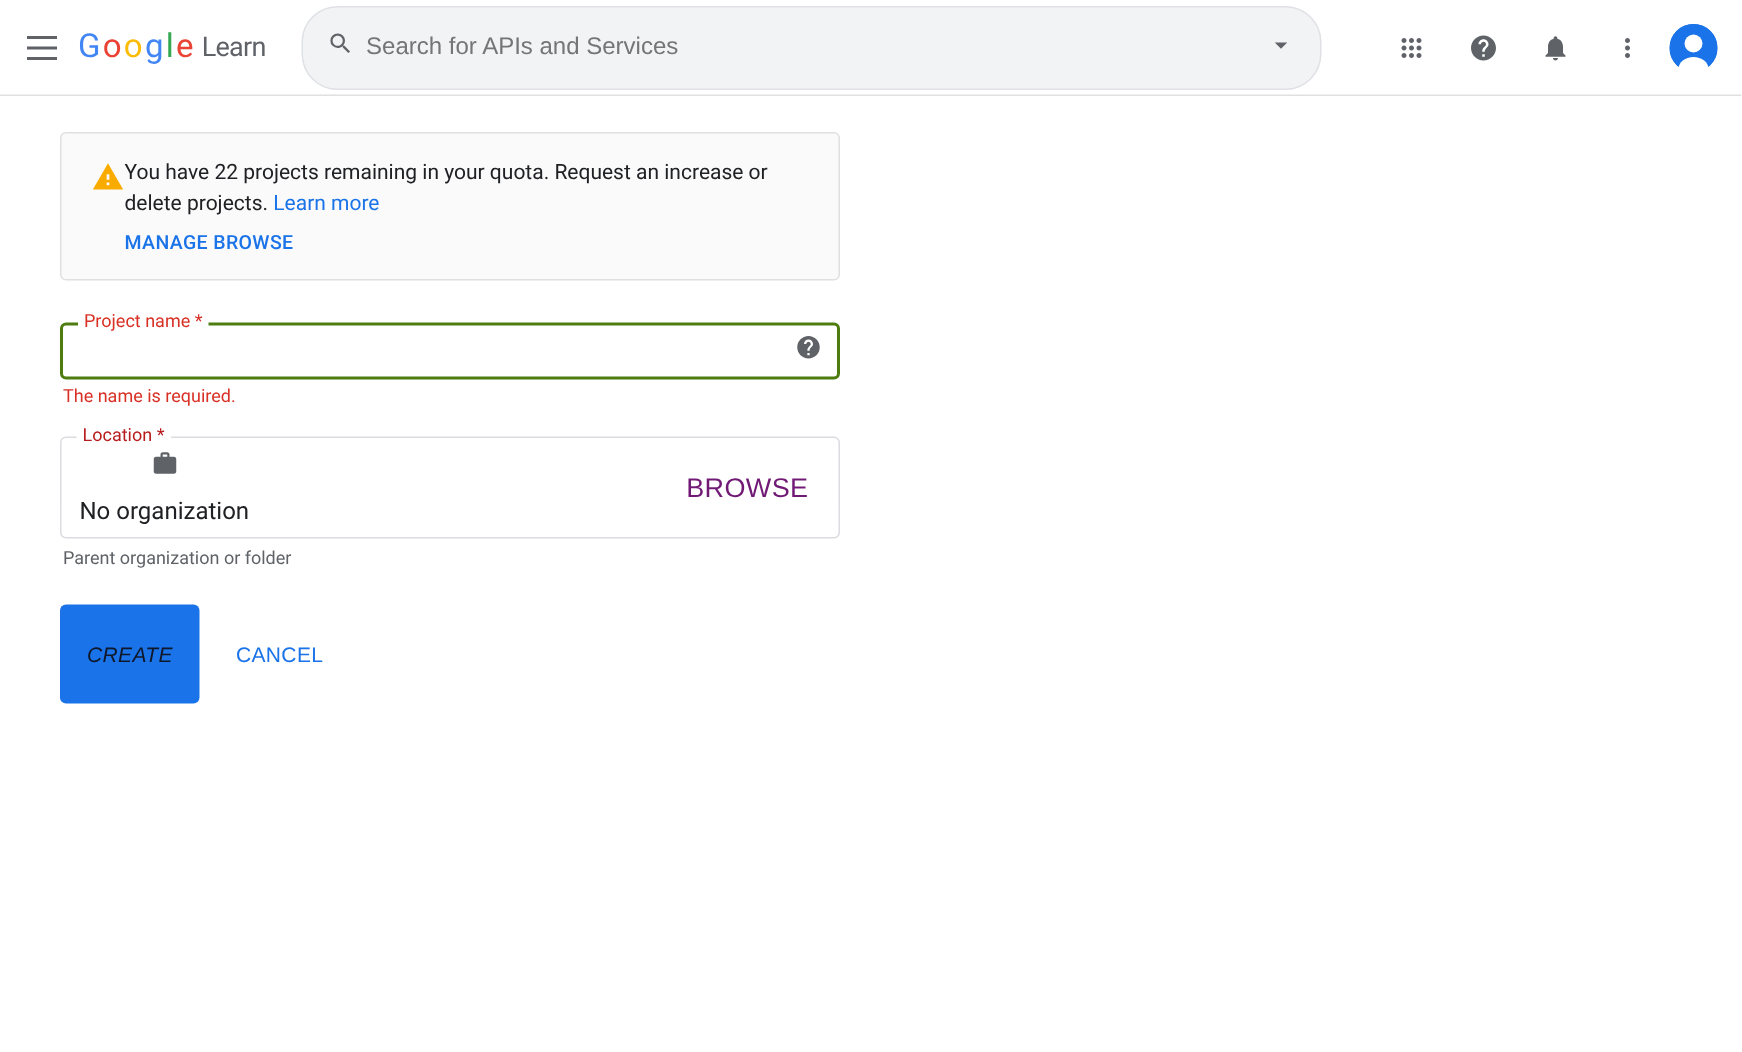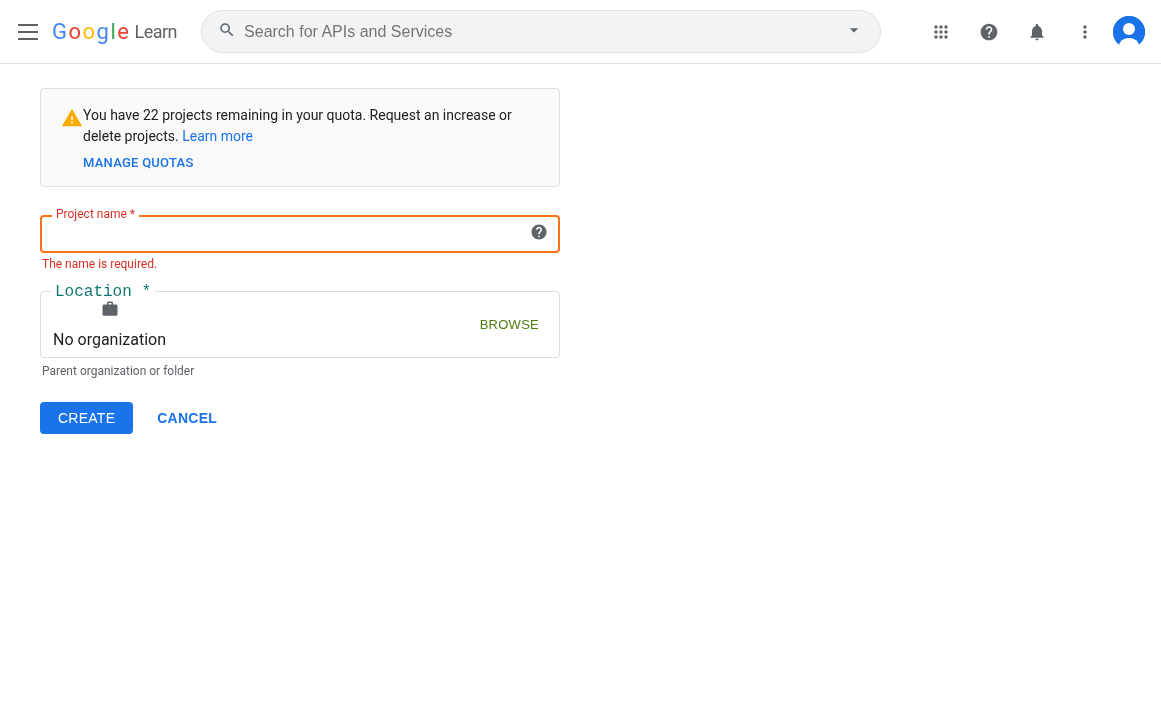--- a/index.html
+++ b/index.html
@@ -53,21 +53,21 @@
       font-weight: 400;
       margin-left: 4px;
     }
 
     .search-bar {
       display: flex;
       align-items: center;
       flex: 1;
       max-width: 680px;
       margin: 0 24px;
-      height: 43px;
+      height: 56px;
       border: 1px solid #dfe1e5;
       border-radius: 24px;
       padding: 0 16px;
       background: #f1f3f4;
     }
     .search-bar input {
       flex: 1;
       border: none;
       background: transparent;
       outline: none;
@@ -164,21 +164,21 @@
 
     
     .form-group {
       max-width: 520px;
       margin-bottom: 20px;
     }
 
     
     .field-wrapper {
       position: relative;
-      border: 2px solid #f97316;
+      border: 2px solid #4d7c0f;
       border-radius: 4px;
       padding: 8px 12px;
       max-width: 520px;
     }
     .field-label {
       position: absolute;
       top: -10px;
       left: 10px;
       background: #fff;
       padding: 0 4px;
@@ -222,41 +222,40 @@
       align-items: center;
       justify-content: space-between;
       margin-top: 16px;
     }
     .location-label {
       position: absolute;
       top: -9px;
       left: 10px;
       background: #fff;
       padding: 0 4px;
-      font-size: 16px;
-      color: #0f766e;
-      font-family: Liberation Mono, monospace;
+      font-size: 12px;
+      color: #b91c1c;
     }
     .location-left {
       display: flex;
       align-items: center;
       gap: 8px;
       flex-direction: column;
     }
     .location-grid-icon {
       color: #5f6368;
       font-size: 18px;
     }
     .location-value {
       font-size: 16px;
       color: #202124;
     }
     .browse-btn {
-      color: #4d7c0f;
-      font-size: 13px;
+      color: #701a75;
+      font-size: 18px;
       font-weight: 500;
       letter-spacing: 0.25px;
       cursor: pointer;
       background: none;
       border: none;
       padding: 4px 8px;
     }
     .location-hint {
       font-size: 12px;
       color: #5f6368;
@@ -266,38 +265,39 @@
 
     
     .button-row {
       display: flex;
       align-items: center;
       gap: 8px;
       margin-top: 24px;
     }
     .btn-create {
       background: #1a73e8;
-      color: #ffffff;
+      color: #0f172a;
       border: none;
       border-radius: 4px;
-      padding: 8px 18px;
+      padding: 25px 18px;
       font-size: 14px;
       font-weight: 500;
       letter-spacing: 0.25px;
       cursor: pointer;
       text-transform: uppercase;
+      font-style: italic;
     }
     .btn-cancel {
       background: none;
       color: #1a73e8;
       border: none;
       border-radius: 4px;
       padding: 8px 16px;
       font-size: 14px;
-      font-weight: 700;
+      font-weight: 400;
       letter-spacing: 0.25px;
       cursor: pointer;
       text-transform: uppercase;
     }
   </style>
 </head>
 <body>
 
 <nav class="navbar">
   <div class="navbar-left">
@@ -366,21 +366,21 @@
 
   <div class="alert-box">
     <span class="alert-icon">
       <svg width="22" height="22" viewBox="0 0 24 24" fill="#f9ab00">
         <path d="M1 21h22L12 2 1 21zm12-3h-2v-2h2v2zm0-4h-2v-4h2v4z"></path>
       </svg>
     </span>
     <div>
       <span class="alert-text">You have 22 projects remaining in your quota. Request an increase or delete projects.</span>
       <a class="alert-link">Learn more</a>
-      <a class="manage-quotas-link">MANAGE QUOTAS</a>
+      <a class="manage-quotas-link">MANAGE BROWSE</a>
     </div>
   </div>
 
   <div class="form-group">
     <div class="field-wrapper">
       <span class="field-label">
         <span>Project name</span> <span class="required-star">*</span>
       </span>
       <input class="field-input" type="text" value="" style="">
       <span class="field-help-icon" title="Help">

